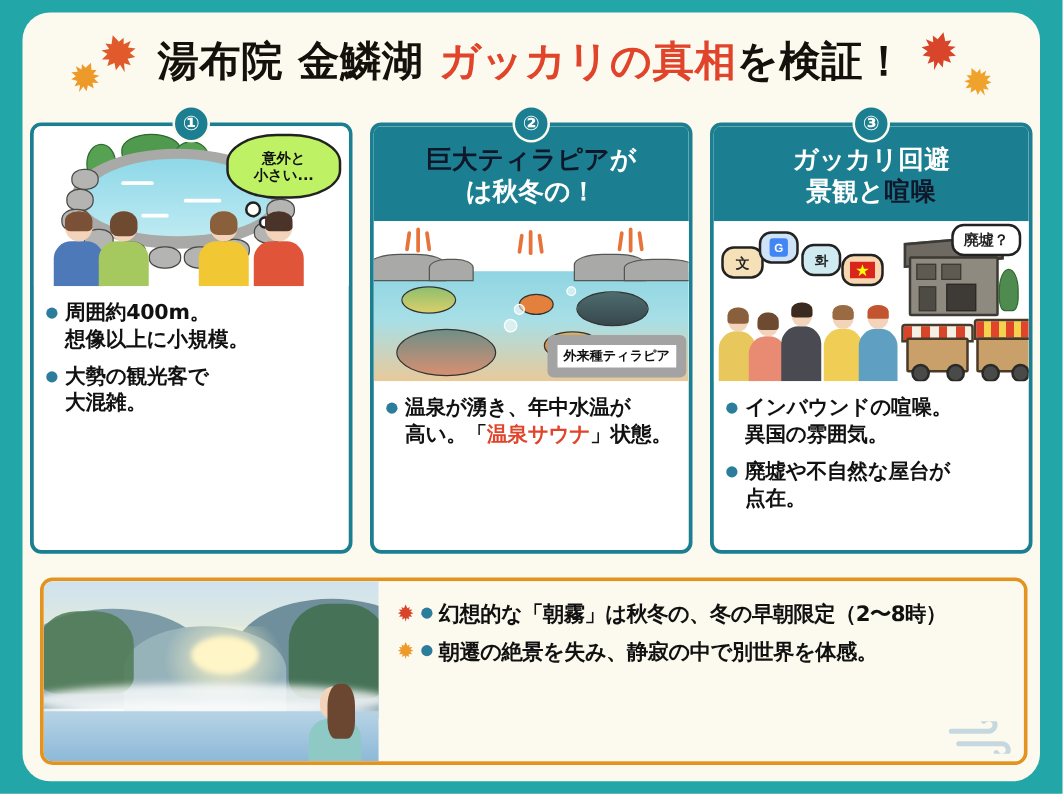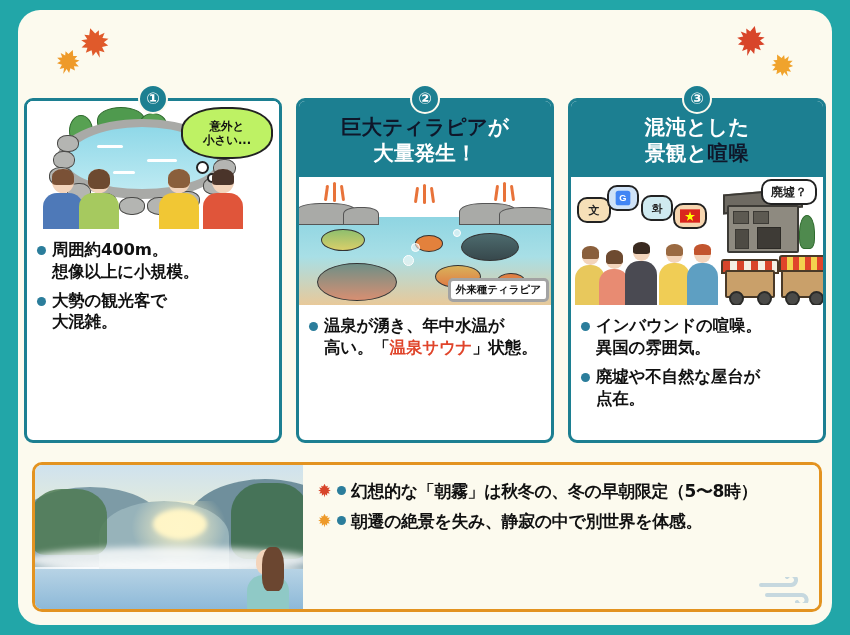--- a/index.html
+++ b/index.html
@@ -102,21 +102,21 @@
 
   
   .water2{position:absolute;left:0;right:0;top:40px;bottom:0;
     background:linear-gradient(#8fd5e2 0%,#a8dfe6 45%,#e8c99a 100%);}
   .sky2{position:absolute;left:0;right:0;top:0;height:44px;background:#fff;}
   .shore{position:absolute;background:#a9aaa7;border:1.5px solid #555;border-radius:40% 40% 0 0;}
   .steam{position:absolute;width:3px;height:16px;border-radius:2px;background:#e8733a;}
   .fish{position:absolute;}
   .fbody{border-radius:50%;border:1.6px solid #333;}
   .fishlabel{
-    position:absolute;right:2px;bottom:3px;background:#fff;border:3px solid #a3a3a3;
+    position:absolute;right:2px;bottom:3px;background:#fff;border:8px solid #a3a3a3;
     border-radius:5px;padding:2px 5px;font-size:10.5px;font-weight:bold;color:#111;
     white-space:nowrap;
   }
   .bub2{position:absolute;border:1.6px solid #fff;border-radius:50%;background:rgba(255,255,255,.55);}
 
   
   .sb{
     position:absolute;border:2px solid #222;border-radius:10px;
     display:flex;align-items:center;justify-content:center;
     font-size:11px;font-weight:bold;color:#222;box-sizing:border-box;
@@ -170,20 +170,21 @@
     <span class="leaf" style="left:60px;top:12px;transform:rotate(-18deg);">
       <svg class="leafsvg" viewBox="0 0 24 24">
           <path fill="#e05a2b" d="M12 1l2.2 4.6 3.2-1.4-1.1 3.6 4.4-.6-2.6 3 3.9 1.9-3.9 1.4 2.2 3.1-4.4-.4.5 4.1-3.2-2.2L12 23l-1.2-4.9-3.2 2.2.5-4.1-4.4.4 2.2-3.1L2 12.1l3.9-1.9-2.6-3 4.4.6L6.6 4.2 9.8 5.6z"></path>
         </svg>
     </span>
     <span class="leaf" style="left:36px;top:34px;width:28px;height:28px;transform:rotate(22deg);">
       <svg class="leafsvg" viewBox="0 0 24 24">
           <path fill="#ee9a2a" d="M12 1l2.2 4.6 3.2-1.4-1.1 3.6 4.4-.6-2.6 3 3.9 1.9-3.9 1.4 2.2 3.1-4.4-.4.5 4.1-3.2-2.2L12 23l-1.2-4.9-3.2 2.2.5-4.1-4.4.4 2.2-3.1L2 12.1l3.9-1.9-2.6-3 4.4.6L6.6 4.2 9.8 5.6z"></path>
         </svg>
     </span>
+    <span class="title-text"><span>湯布院 金鱗湖</span> <span class="red">ガッカリの真相</span><span>を検証！</span></span>
     <span class="leaf" style="right:64px;top:10px;transform:rotate(14deg);">
       <svg class="leafsvg" viewBox="0 0 24 24">
           <path fill="#d8452a" d="M12 1l2.2 4.6 3.2-1.4-1.1 3.6 4.4-.6-2.6 3 3.9 1.9-3.9 1.4 2.2 3.1-4.4-.4.5 4.1-3.2-2.2L12 23l-1.2-4.9-3.2 2.2.5-4.1-4.4.4 2.2-3.1L2 12.1l3.9-1.9-2.6-3 4.4.6L6.6 4.2 9.8 5.6z"></path>
         </svg>
     </span>
     <span class="leaf" style="right:36px;top:38px;width:27px;height:27px;transform:rotate(-26deg);">
       <svg class="leafsvg" viewBox="0 0 24 24">
           <path fill="#f0a32c" d="M12 1l2.2 4.6 3.2-1.4-1.1 3.6 4.4-.6-2.6 3 3.9 1.9-3.9 1.4 2.2 3.1-4.4-.4.5 4.1-3.2-2.2L12 23l-1.2-4.9-3.2 2.2.5-4.1-4.4.4 2.2-3.1L2 12.1l3.9-1.9-2.6-3 4.4.6L6.6 4.2 9.8 5.6z"></path>
         </svg>
     </span>
@@ -258,21 +259,21 @@
           <span class="dot"></span>
           <span class="btxt">大勢の観光客で<br>大混雑。</span>
         </div>
     </div>
   </div>
 
   <div class="badge" id="badge2">②</div>
   <div class="card" id="card2">
     <div class="card-head">
       <div><span class="hl">巨大ティラピア</span><span>が</span></div>
-      <div>大量発生！</div>
+      <div>は秋冬の！</div>
     </div>
 
     <div class="illus">
       <div class="sky2"></div>
       <div class="water2"></div>
 
       <div class="shore" style="left:-4px;top:26px;width:60px;height:20px;"></div>
       <div class="shore" style="left:44px;top:30px;width:34px;height:16px;"></div>
       <div class="shore" style="left:160px;top:26px;width:56px;height:20px;"></div>
       <div class="shore" style="left:200px;top:30px;width:56px;height:16px;"></div>
@@ -316,21 +317,21 @@
       <div class="bullet">
           <span class="dot"></span>
           <span class="btxt">温泉が湧き、年中水温が<br>高い。「<span class="red">温泉サウナ</span>」状態。</span>
         </div>
     </div>
   </div>
 
   <div class="badge" id="badge3">③</div>
   <div class="card" id="card3">
     <div class="card-head">
-      <div>混沌とした</div>
+      <div>ガッカリ回避</div>
       <div><span>景観と</span><span class="hl">喧噪</span></div>
     </div>
 
     <div class="illus">
 
       <div class="sb" style="left:6px;top:20px;width:34px;height:26px;background:#f6e0b8;">文</div>
       <div class="sb" style="left:36px;top:8px;width:32px;height:26px;background:#cfe2f7;">
         <svg width="16" height="16" viewBox="0 0 24 24">
             <rect x="1" y="1" width="22" height="22" rx="4" fill="#4285f4"></rect>
             <text x="12" y="17" font-size="14" fill="#fff" text-anchor="middle" font-family="Liberation Sans,sans-serif">G</text>
@@ -428,21 +429,21 @@
 
     <div class="banner-body">
 
       <div class="bline">
         <span class="bleaf">
           <svg class="leafsvg" viewBox="0 0 24 24">
               <path fill="#d8452a" d="M12 1l2.2 4.6 3.2-1.4-1.1 3.6 4.4-.6-2.6 3 3.9 1.9-3.9 1.4 2.2 3.1-4.4-.4.5 4.1-3.2-2.2L12 23l-1.2-4.9-3.2 2.2.5-4.1-4.4.4 2.2-3.1L2 12.1l3.9-1.9-2.6-3 4.4.6L6.6 4.2 9.8 5.6z"></path>
             </svg>
         </span>
         <span class="bdot"></span>
-        <span class="bltxt">幻想的な「朝霧」は秋冬の、冬の早朝限定（5〜8時）</span>
+        <span class="bltxt">幻想的な「朝霧」は秋冬の、冬の早朝限定（2〜8時）</span>
       </div>
       <div class="bline">
         <span class="bleaf">
           <svg class="leafsvg" viewBox="0 0 24 24">
               <path fill="#ee9a2a" d="M12 1l2.2 4.6 3.2-1.4-1.1 3.6 4.4-.6-2.6 3 3.9 1.9-3.9 1.4 2.2 3.1-4.4-.4.5 4.1-3.2-2.2L12 23l-1.2-4.9-3.2 2.2.5-4.1-4.4.4 2.2-3.1L2 12.1l3.9-1.9-2.6-3 4.4.6L6.6 4.2 9.8 5.6z"></path>
             </svg>
         </span>
         <span class="bdot"></span>
         <span class="bltxt">朝遷の絶景を失み、静寂の中で別世界を体感。</span>
       </div>

